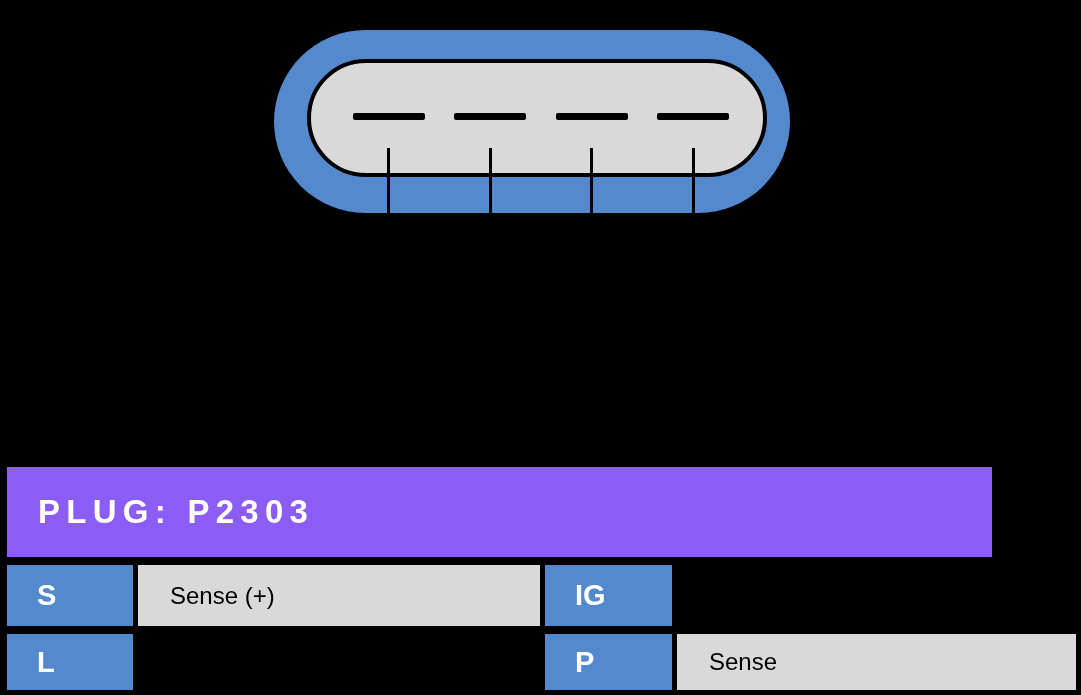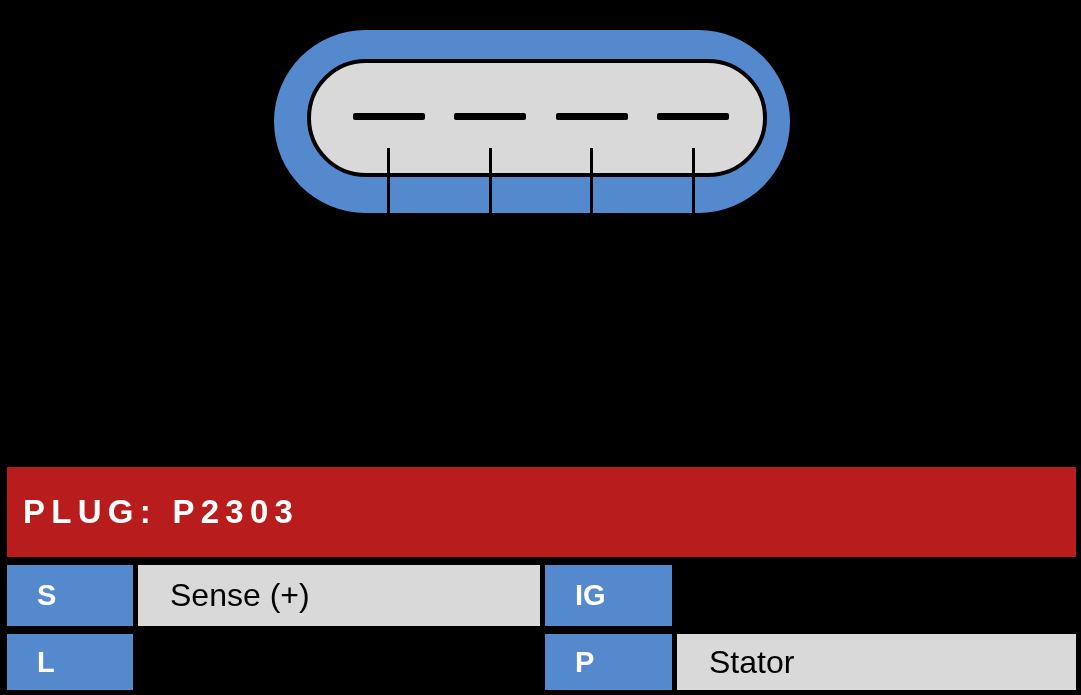--- a/index.html
+++ b/index.html
@@ -48,25 +48,25 @@
   }
   .pin-line.p1 { left: 387px; }
   .pin-line.p2 { left: 489px; }
   .pin-line.p3 { left: 590px; }
   .pin-line.p4 { left: 692px; }
 
   
   .tbl-header {
     position: absolute;
     left: 7px; top: 467px;
-    width: 1069px; height: 90px;
-    background: #b91c1c;
+    width: 985px; height: 90px;
+    background: #8b5cf6;
     display: flex;
     align-items: center;
-    padding-left: 16px;
+    padding-left: 31px;
     box-sizing: border-box;
     color: #FFFFFF;
     font-size: 33px;
     font-weight: 700;
     letter-spacing: 0.19em;
   }
   .cell {
     position: absolute;
     display: flex;
     align-items: center;
@@ -75,21 +75,21 @@
   .cell.code {
     background: #5589CE;
     color: #FFFFFF;
     font-size: 29px;
     font-weight: 700;
     padding-left: 30px;
   }
   .cell.desc {
     background: #D9D9D9;
     color: #000000;
-    font-size: 32px;
+    font-size: 24px;
     font-weight: 400;
     padding-left: 32px;
   }
   .row1 { top: 565px; height: 61px; }
   .row2 { top: 634px; height: 56px; }
   .col-code-left  { left: 7px;   width: 126px; }
   .col-desc-left  { left: 138px; width: 402px; }
   .col-code-right { left: 545px; width: 127px; }
   .col-desc-right { left: 677px; width: 399px; }
 </style>
@@ -125,16 +125,16 @@
     <span>IG</span>
   </div>
 
   <div class="cell code row2 col-code-left">
     <span>L</span>
   </div>
   <div class="cell code row2 col-code-right">
     <span>P</span>
   </div>
   <div class="cell desc row2 col-desc-right">
-    <span>Stator</span>
+    <span>Sense</span>
   </div>
 
 </div>
 
 </body></html>

